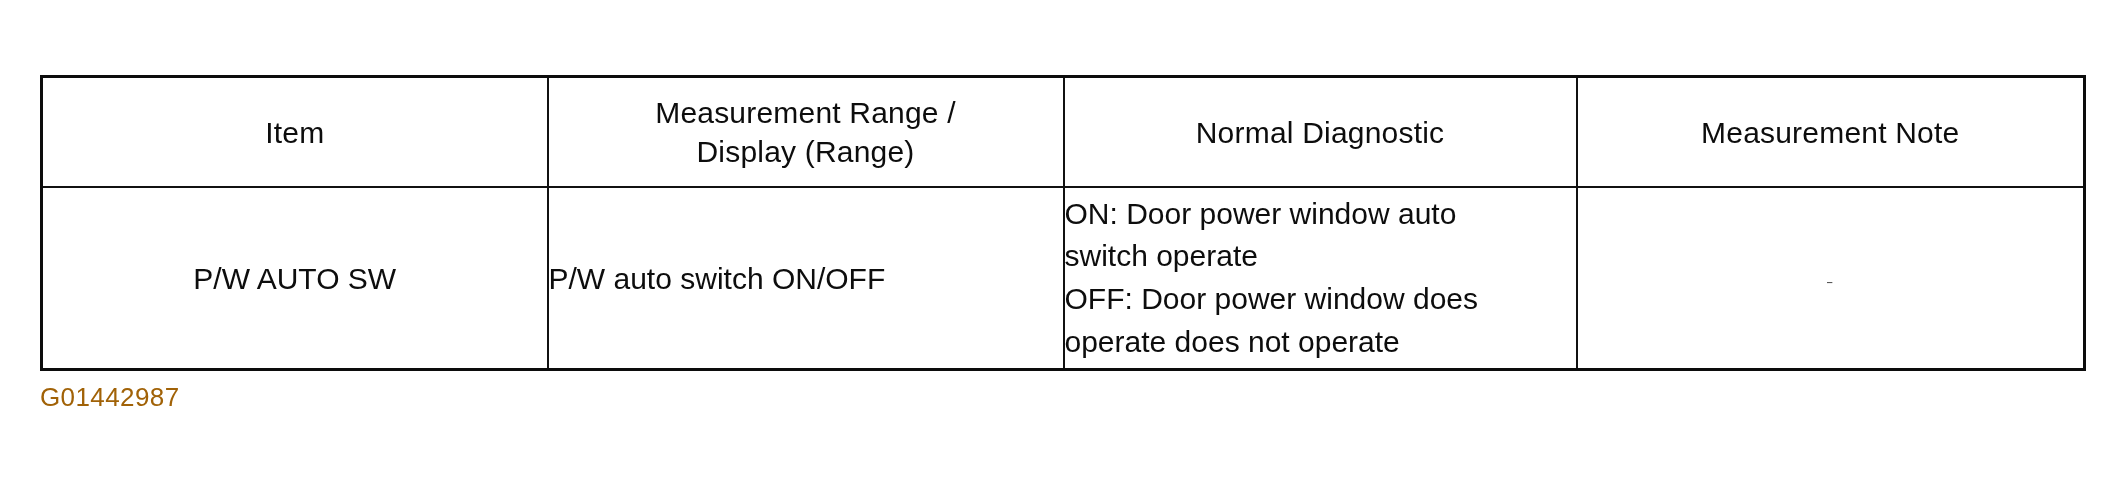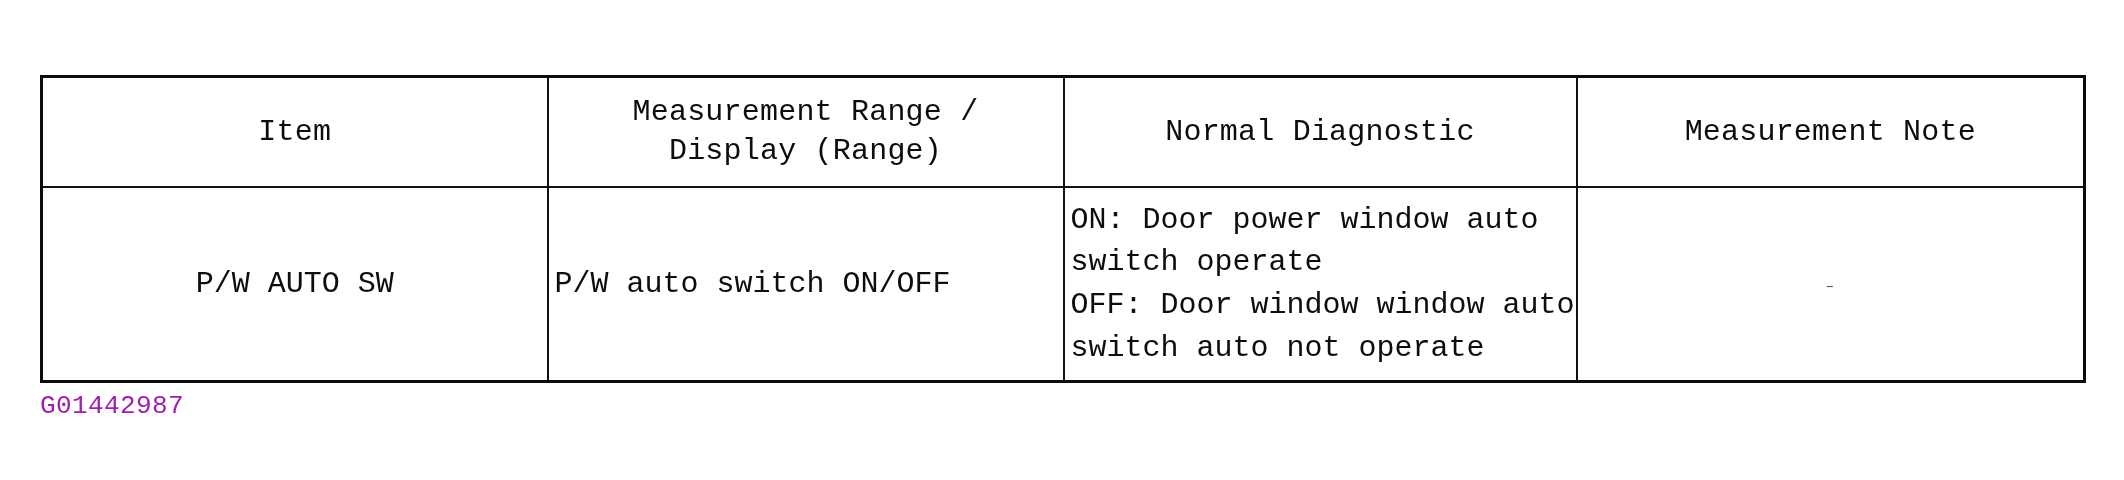--- a/index.html
+++ b/index.html
@@ -15,21 +15,20 @@
     font-family: "Liberation Sans", sans-serif;
     color: #000000;
     -webkit-font-smoothing: none;
   }
 
   .page {
     position: relative;
     width: 2124px;
     height: 480px;
     background: #ffffff;
-    font-family: Liberation Mono, monospace;
   }
 
   
   .diag-table {
     position: absolute;
     left: 40px;
     top: 75px;
     width: 2043px;
     height: 280px;
     border-collapse: collapse;
@@ -38,21 +37,21 @@
   }
 
   .diag-table col.c-item      { width: 506px; }
   .diag-table col.c-measure   { width: 516px; }
   .diag-table col.c-normal    { width: 513px; }
   .diag-table col.c-note      { width: 508px; }
 
   .diag-table td,
   .diag-table th {
     border: 2px solid #111111;
-    padding: 6px;
+    padding: 0;
     vertical-align: middle;
     font-weight: normal;
     background: #ffffff;
   }
 
   
   .diag-table {
     border: 3px solid #0c0c0c;
   }
 
@@ -113,23 +112,22 @@
     line-height: 1;
   }
 
   
   .figure-caption {
     position: absolute;
     left: 40px;
     top: 382px;
     font-size: 26px;
     letter-spacing: 0.4px;
-    color: #a21caf;
+    color: #a16207;
     white-space: nowrap;
-    margin-top: 9px;
   }
 </style>
 </head>
 <body>
 
 <div class="page">
 
   <table class="diag-table">
     <colgroup>
       <col class="c-item">
@@ -160,22 +158,22 @@
       <tr class="data-row">
         <td class="cell-item">
           <span>P/W AUTO SW</span>
         </td>
         <td class="cell-measure">
           <span>P/W auto switch ON/OFF</span>
         </td>
         <td class="cell-normal">
           <span class="cond-line">ON: Door power window auto</span>
           <span class="cond-line">switch operate</span>
-          <span class="cond-line">OFF: Door window window auto</span>
-          <span class="cond-line">switch auto not operate</span>
+          <span class="cond-line">OFF: Door power window does</span>
+          <span class="cond-line">operate does not operate</span>
         </td>
         <td class="cell-note">
           <span class="note-dash">-</span>
         </td>
       </tr>
     </tbody>
   </table>
 
   <div class="figure-caption">G01442987</div>
 

